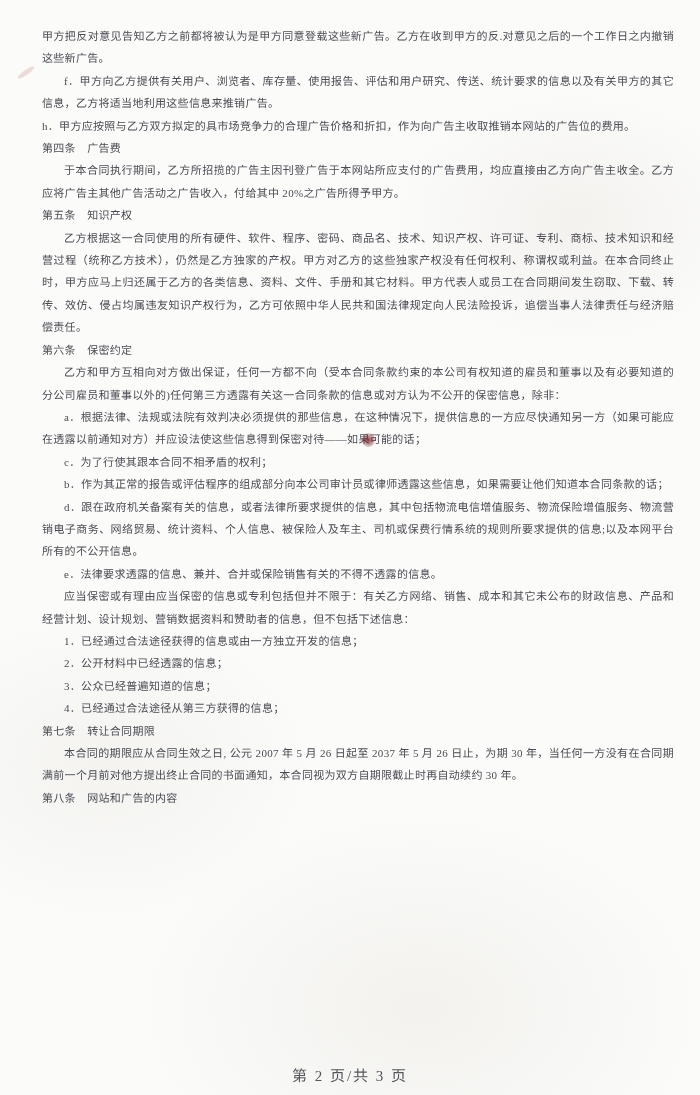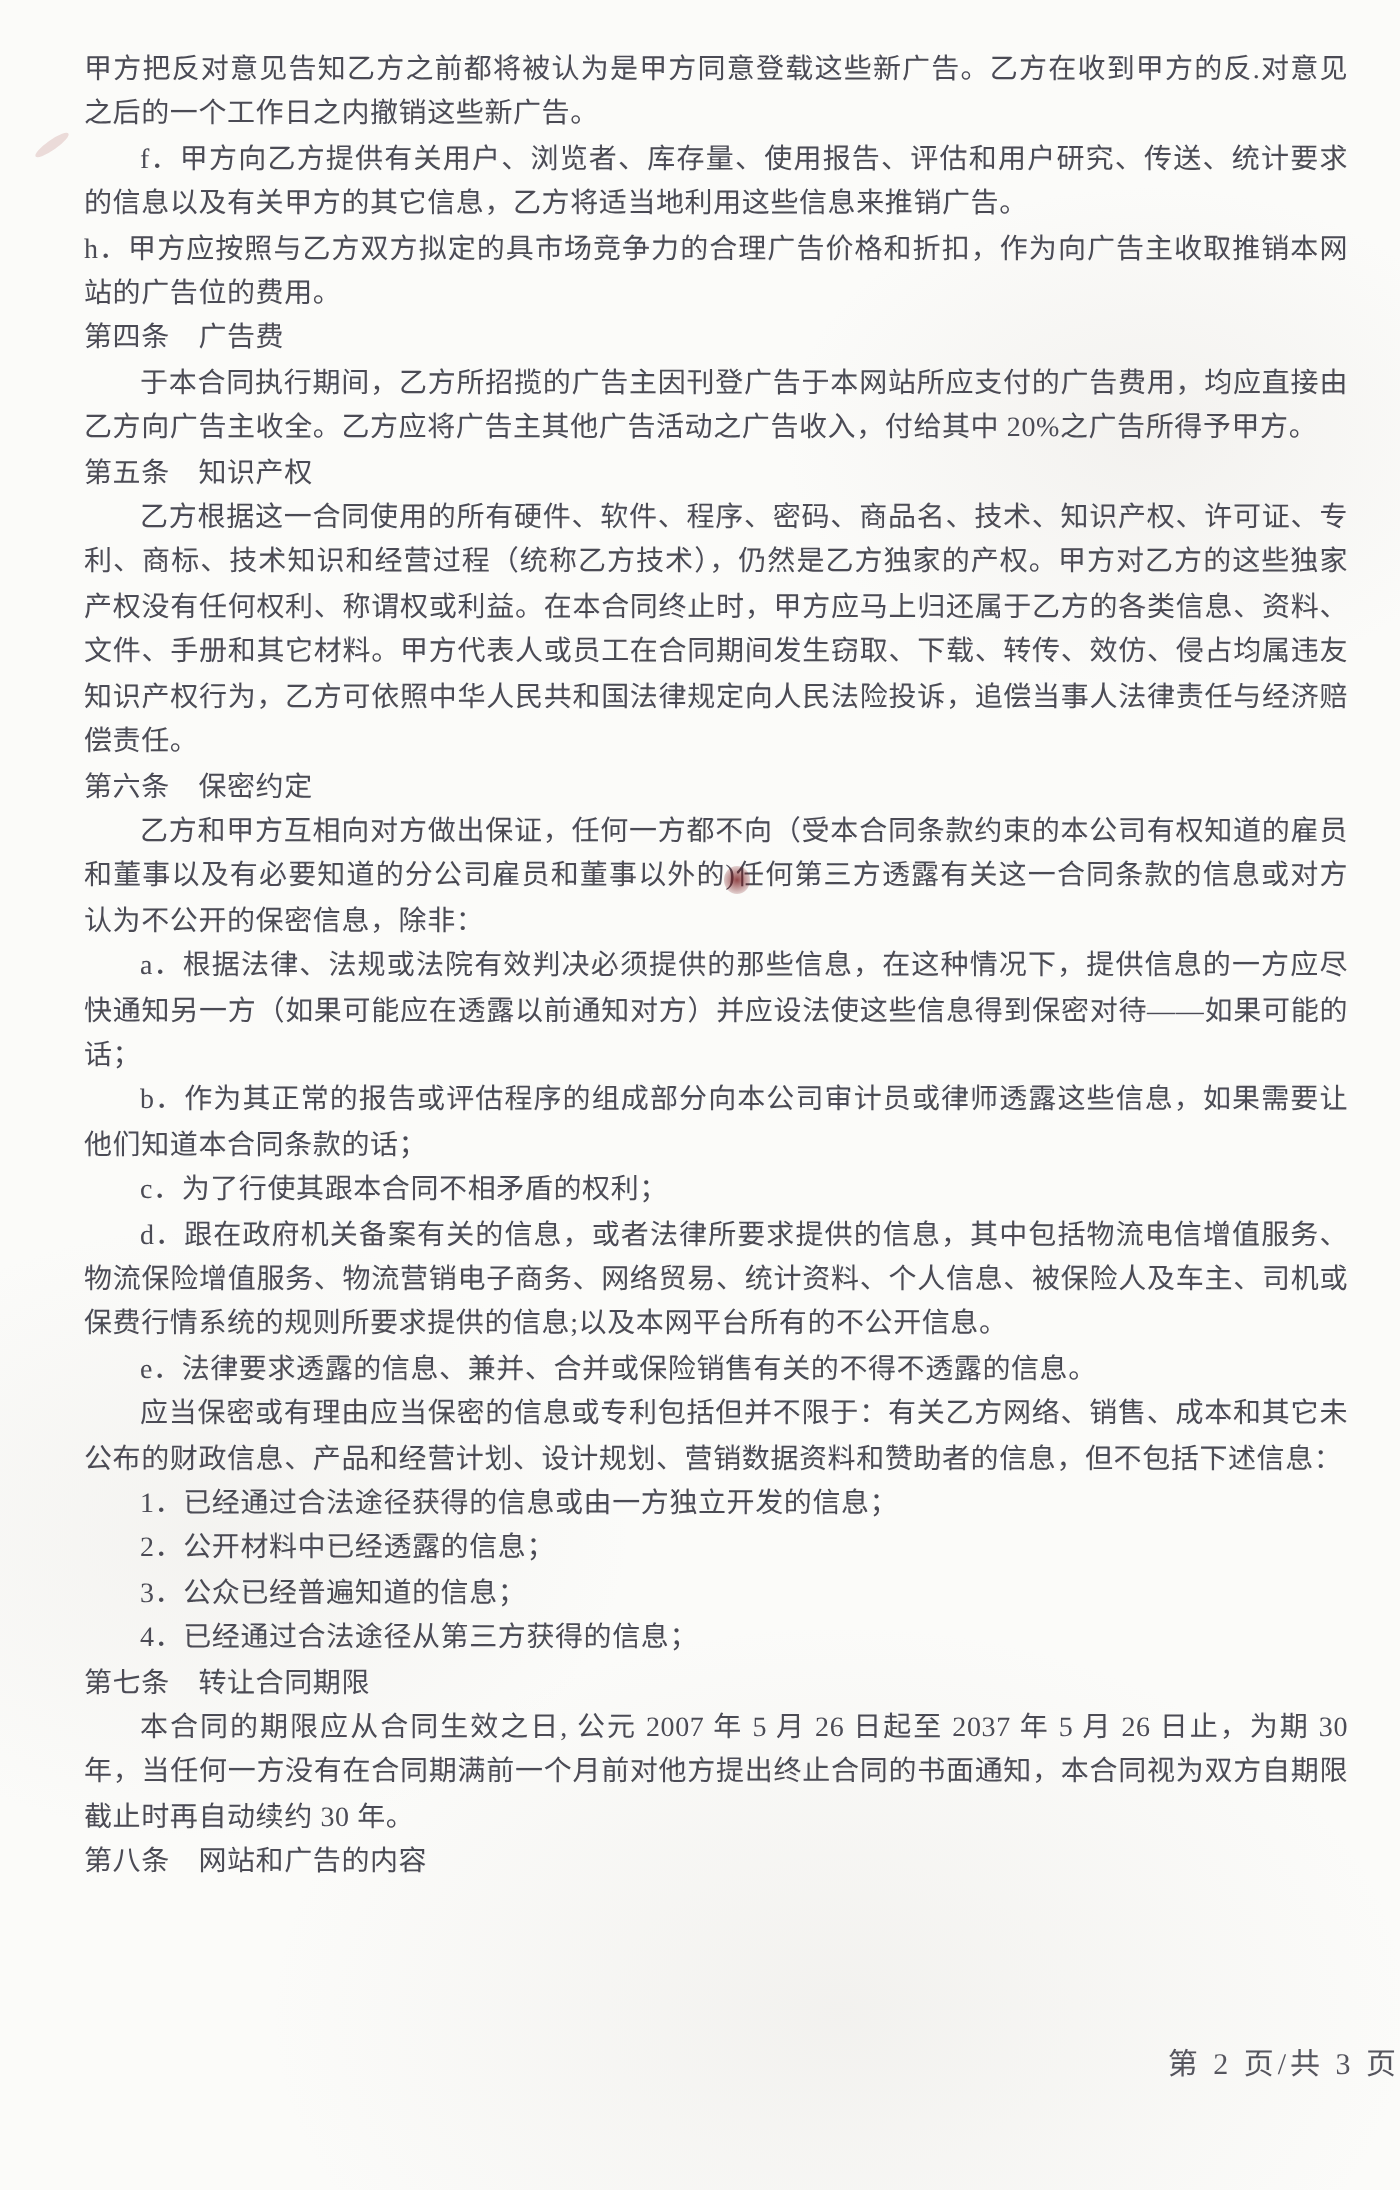--- a/index.html
+++ b/index.html
@@ -22,42 +22,42 @@
       radial-gradient(ellipse 260px 180px at 82% 20%, rgba(214,208,203,0.22), transparent 70%),
       radial-gradient(ellipse 300px 220px at 15% 70%, rgba(210,206,200,0.18), transparent 70%),
       radial-gradient(ellipse 380px 260px at 60% 92%, rgba(208,204,198,0.20), transparent 75%),
       #fbfbf9;
   }
   .text-block {
     position: absolute;
     left: 42px;
     top: 25px;
     width: 632px;
-    font-size: 14px;
+    font-size: 11px;
     line-height: 22.4px;
     text-align: justify;
     letter-spacing: 0.3px;
   }
   .text-block p {
     margin: 0;
     padding: 0;
     text-indent: 0;
   }
   .text-block p.indent {
     text-indent: 2em;
   }
   .text-block p.heading {
     text-indent: 0;
   }
   .footer {
     position: absolute;
     left: 0;
-    top: 1020px;
+    top: 1064px;
     width: 700px;
-    text-align: right;
+    text-align: center;
     font-size: 15px;
     letter-spacing: 2px;
     color: #55555e;
   }
   .ink-stain {
     position: absolute;
     left: 362px;
     top: 433px;
     width: 13px;
     height: 14px;
@@ -86,22 +86,22 @@
     <p>甲方把反对意见告知乙方之前都将被认为是甲方同意登载这些新广告。乙方在收到甲方的反.对意见之后的一个工作日之内撤销这些新广告。</p>
     <p class="indent">f．甲方向乙方提供有关用户、浏览者、库存量、使用报告、评估和用户研究、传送、统计要求的信息以及有关甲方的其它信息，乙方将适当地利用这些信息来推销广告。</p>
     <p>h．甲方应按照与乙方双方拟定的具市场竞争力的合理广告价格和折扣，作为向广告主收取推销本网站的广告位的费用。</p>
     <p class="heading">第四条　广告费</p>
     <p class="indent">于本合同执行期间，乙方所招揽的广告主因刊登广告于本网站所应支付的广告费用，均应直接由乙方向广告主收全。乙方应将广告主其他广告活动之广告收入，付给其中 20%之广告所得予甲方。</p>
     <p class="heading">第五条　知识产权</p>
     <p class="indent">乙方根据这一合同使用的所有硬件、软件、程序、密码、商品名、技术、知识产权、许可证、专利、商标、技术知识和经营过程（统称乙方技术），仍然是乙方独家的产权。甲方对乙方的这些独家产权没有任何权利、称谓权或利益。在本合同终止时，甲方应马上归还属于乙方的各类信息、资料、文件、手册和其它材料。甲方代表人或员工在合同期间发生窃取、下载、转传、效仿、侵占均属违友知识产权行为，乙方可依照中华人民共和国法律规定向人民法险投诉，追偿当事人法律责任与经济赔偿责任。</p>
     <p class="heading">第六条　保密约定</p>
     <p class="indent">乙方和甲方互相向对方做出保证，任何一方都不向（受本合同条款约束的本公司有权知道的雇员和董事以及有必要知道的分公司雇员和董事以外的)任何第三方透露有关这一合同条款的信息或对方认为不公开的保密信息，除非：</p>
     <p class="indent">a．根据法律、法规或法院有效判决必须提供的那些信息，在这种情况下，提供信息的一方应尽快通知另一方（如果可能应在透露以前通知对方）并应设法使这些信息得到保密对待——如果可能的话；</p>
+    <p class="indent">c．为了行使其跟本合同不相矛盾的权利；</p>
     <p class="indent">b．作为其正常的报告或评估程序的组成部分向本公司审计员或律师透露这些信息，如果需要让他们知道本合同条款的话；</p>
-    <p class="indent">c．为了行使其跟本合同不相矛盾的权利；</p>
     <p class="indent">d．跟在政府机关备案有关的信息，或者法律所要求提供的信息，其中包括物流电信增值服务、物流保险增值服务、物流营销电子商务、网络贸易、统计资料、个人信息、被保险人及车主、司机或保费行情系统的规则所要求提供的信息;以及本网平台所有的不公开信息。</p>
     <p class="indent">e．法律要求透露的信息、兼并、合并或保险销售有关的不得不透露的信息。</p>
     <p class="indent">应当保密或有理由应当保密的信息或专利包括但并不限于：有关乙方网络、销售、成本和其它未公布的财政信息、产品和经营计划、设计规划、营销数据资料和赞助者的信息，但不包括下述信息：</p>
     <p class="indent">1．已经通过合法途径获得的信息或由一方独立开发的信息；</p>
     <p class="indent">2．公开材料中已经透露的信息；</p>
     <p class="indent">3．公众已经普遍知道的信息；</p>
     <p class="indent">4．已经通过合法途径从第三方获得的信息；</p>
     <p class="heading">第七条　转让合同期限</p>
     <p class="indent">本合同的期限应从合同生效之日, 公元 2007 年 5 月 26 日起至 2037 年 5 月 26 日止，为期 30 年，当任何一方没有在合同期满前一个月前对他方提出终止合同的书面通知，本合同视为双方自期限截止时再自动续约 30 年。</p>
     <p class="heading">第八条　网站和广告的内容</p>

